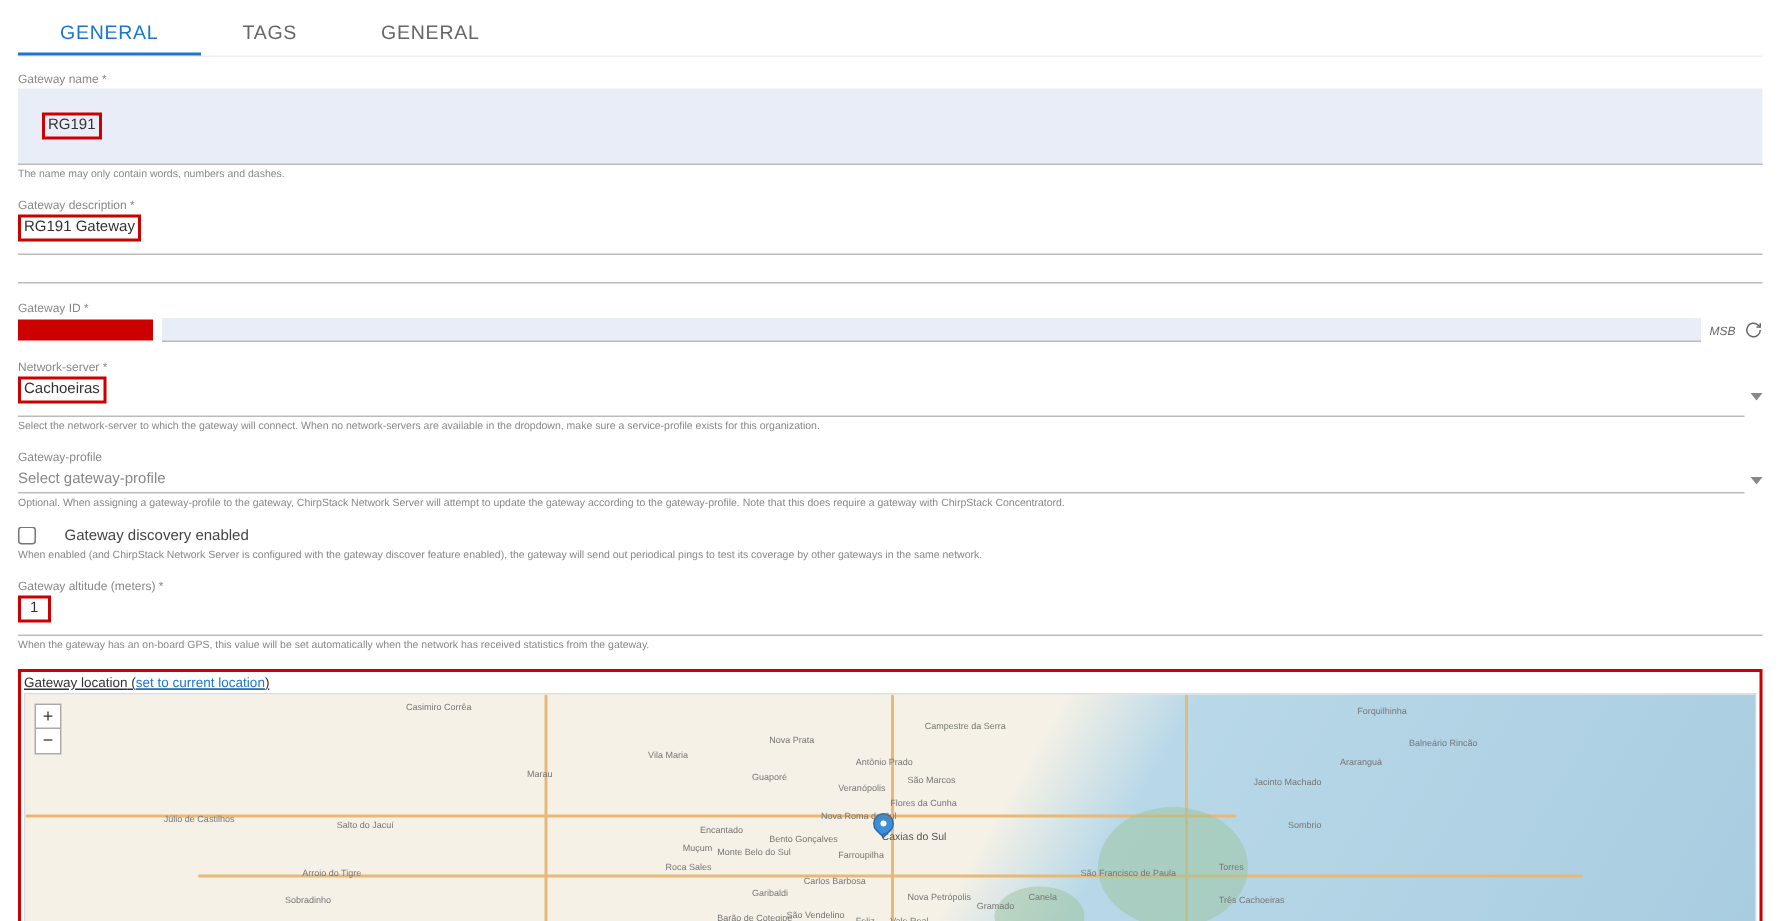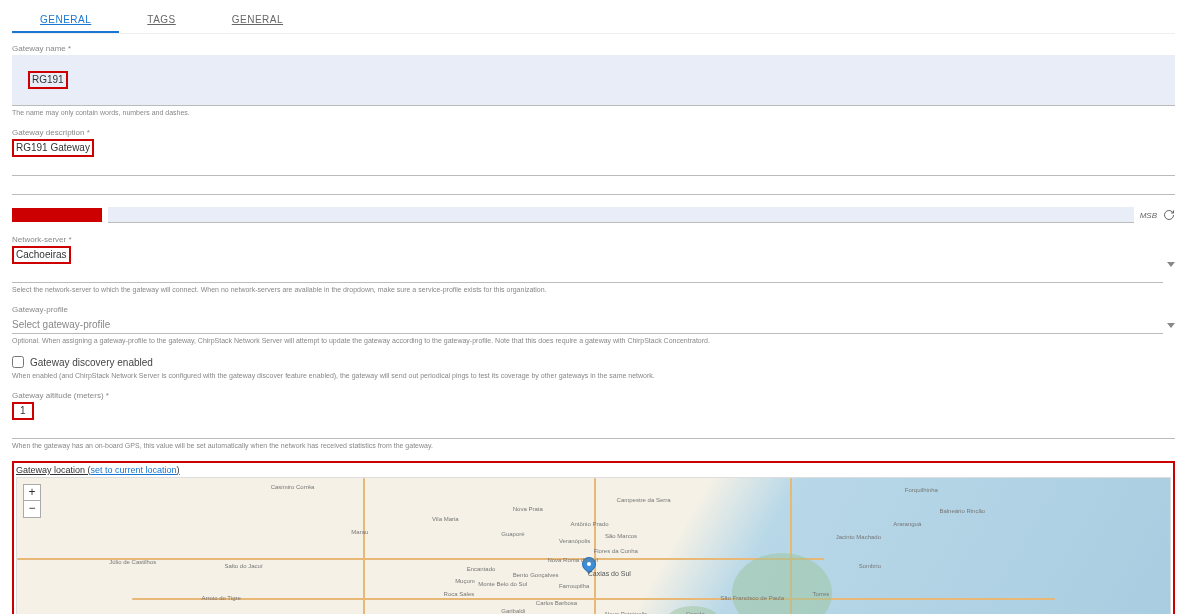--- a/index.html
+++ b/index.html
@@ -12,25 +12,24 @@
     padding: 8px 12px;
   }
   .tabs {
     display: flex;
     gap: 0;
     border-bottom: 1px solid #eee;
     margin-bottom: 10px;
   }
   .tab {
     padding: 6px 28px;
-    font-size: 10px;
+    font-size: 13px;
     letter-spacing: 0.5px;
     color: #666;
     cursor: pointer;
-    text-decoration: underline;
   }
   .tab.active {
     color: #1976d2;
     border-bottom: 2px solid #1976d2;
   }
   .field { margin-bottom: 12px; }
   .label {
     font-size: 8px;
     color: #888;
     margin-bottom: 2px;
@@ -82,21 +81,21 @@
     font-size: 10px;
     color: #888;
   }
   .caret {
     width: 0; height: 0;
     border-left: 4px solid transparent;
     border-right: 4px solid transparent;
     border-top: 5px solid #888;
     margin-left: 4px;
   }
-  .checkbox-row { display: flex; align-items: center; gap: 6px; margin-bottom: 4px; }
+  .checkbox-row { display: flex; align-items: center; gap: 19px; margin-bottom: 4px; }
   .checkbox-row input { width: 12px; height: 12px; }
   .checkbox-row label { font-size: 10px; color: #444; }
   .location-box {
     border: 2px solid #c00;
     padding: 2px;
     margin-top: 6px;
     text-decoration: underline;
   }
   .location-title { font-size: 9px; margin-bottom: 2px; }
   .location-title .link { color: #1976d2; text-decoration: underline; cursor: pointer; }
@@ -163,21 +162,21 @@
   .zoom div:first-child { border-bottom: 1px solid #aaa; }
   .leaflet-attr {
     position: absolute;
     right: 2px; bottom: 2px;
     background: rgba(255,255,255,0.8);
     font-size: 7px;
     color: #555;
     padding: 1px 3px;
   }
   .leaflet-attr a { color: #1976d2; text-decoration: none; }
-  .value-wrap { border-bottom: 1px solid #bbb; padding-bottom: 18px; }
+  .value-wrap { border-bottom: 1px solid #bbb; padding-bottom: 8px; }
 </style>
 </head>
 <body>
 
 <div class="tabs">
   <div class="tab active">GENERAL</div>
   <div class="tab">TAGS</div>
   <div class="tab">GENERAL</div>
 </div>
 
@@ -191,20 +190,21 @@
 
 <div class="field">
   <span class="label">Gateway description *</span>
   <div class="value-wrap">
     <span class="red-box">RG191 Gateway</span>
   </div>
   <div style="border-bottom:1px solid #bbb; margin-top:18px;"></div>
 </div>
 
 <div class="field">
+  <span class="label">Gateway ID *</span>
   <div class="id-row">
     <span class="red-fill" style="width:90px;"></span>
     <div class="id-input"></div>
     <span class="msb">MSB</span>
     <svg class="refresh-icon" viewBox="0 0 24 24" fill="none" stroke="#666" stroke-width="2">
         <path d="M21 12a9 9 0 1 1-3-6.7L21 8"></path>
         <path d="M21 3v5h-5"></path>
       </svg>
   </div>
 </div>

